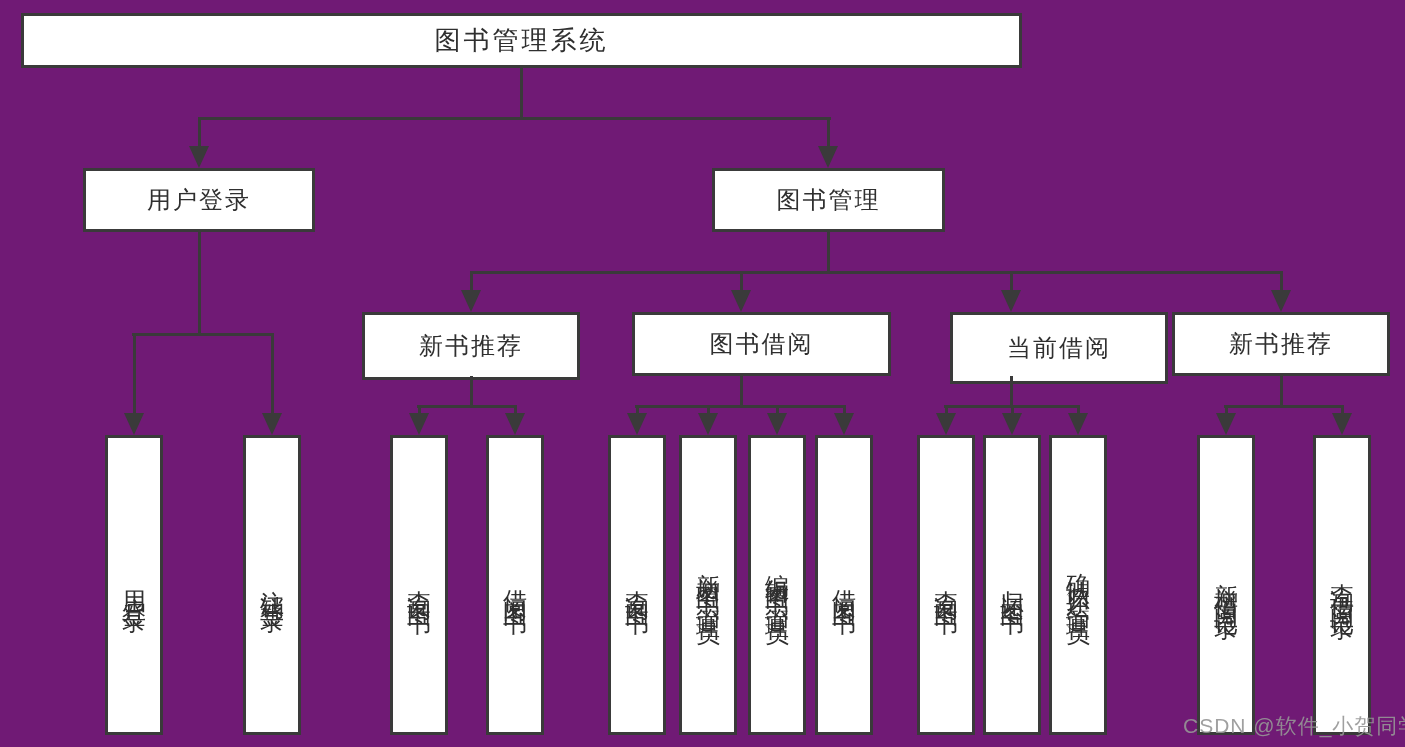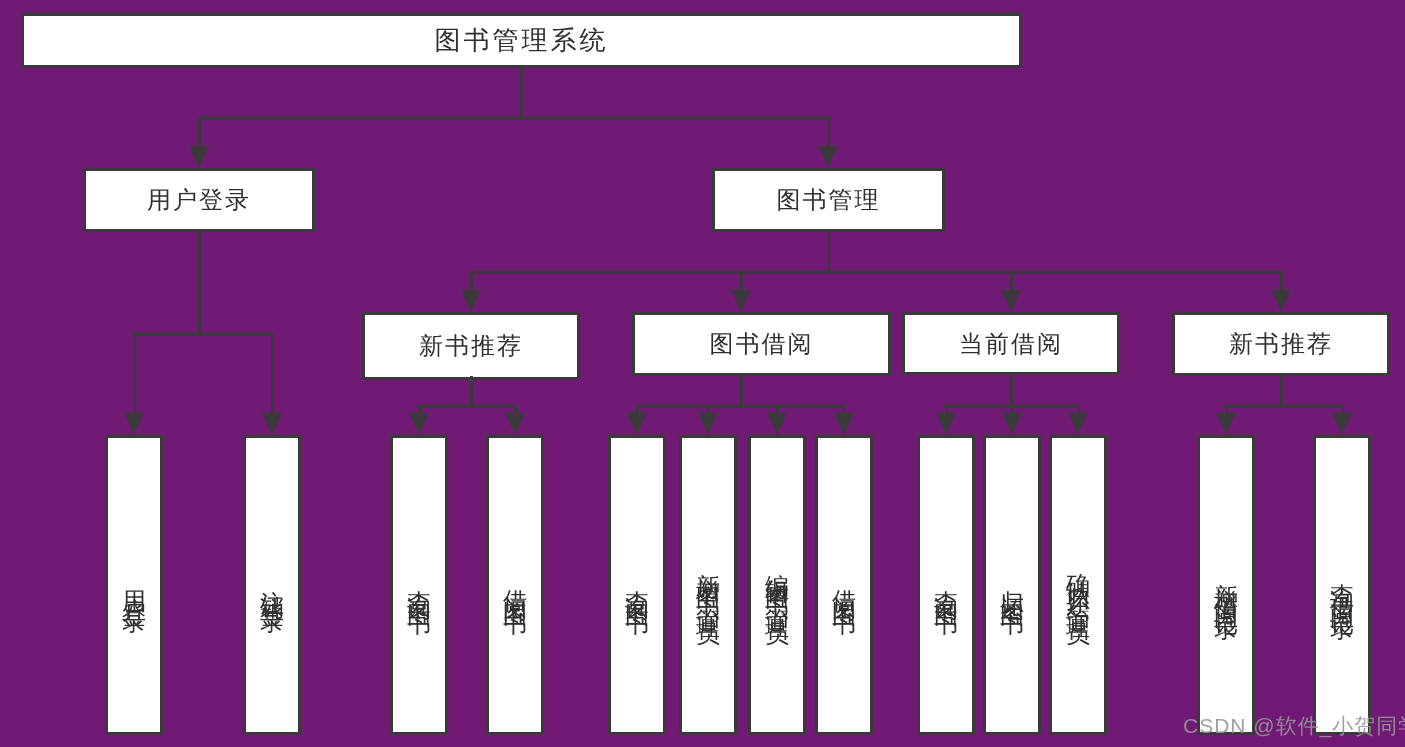--- a/index.html
+++ b/index.html
@@ -44,21 +44,21 @@
   <div class="box" style="left:712px;top:168px;width:233px;height:64px">
     <span class="hlabel">图书管理</span>
   </div>
 
   <div class="box" style="left:362px;top:312px;width:218px;height:68px">
     <span class="hlabel">新书推荐</span>
   </div>
   <div class="box" style="left:632px;top:312px;width:259px;height:64px">
     <span class="hlabel">图书借阅</span>
   </div>
-  <div class="box" style="left:902px;top:312px;width:218px;height:63px">
+  <div class="box" style="left:950px;top:312px;width:218px;height:72px">
     <span class="hlabel">当前借阅</span>
   </div>
   <div class="box" style="left:1172px;top:312px;width:218px;height:64px">
     <span class="hlabel">新书推荐</span>
   </div>
 
   <div class="box" style="left:105px;top:435px;width:58px;height:300px">
     <span class="vlabel">用户登录</span>
   </div>
   <div class="box" style="left:243px;top:435px;width:58px;height:300px">

